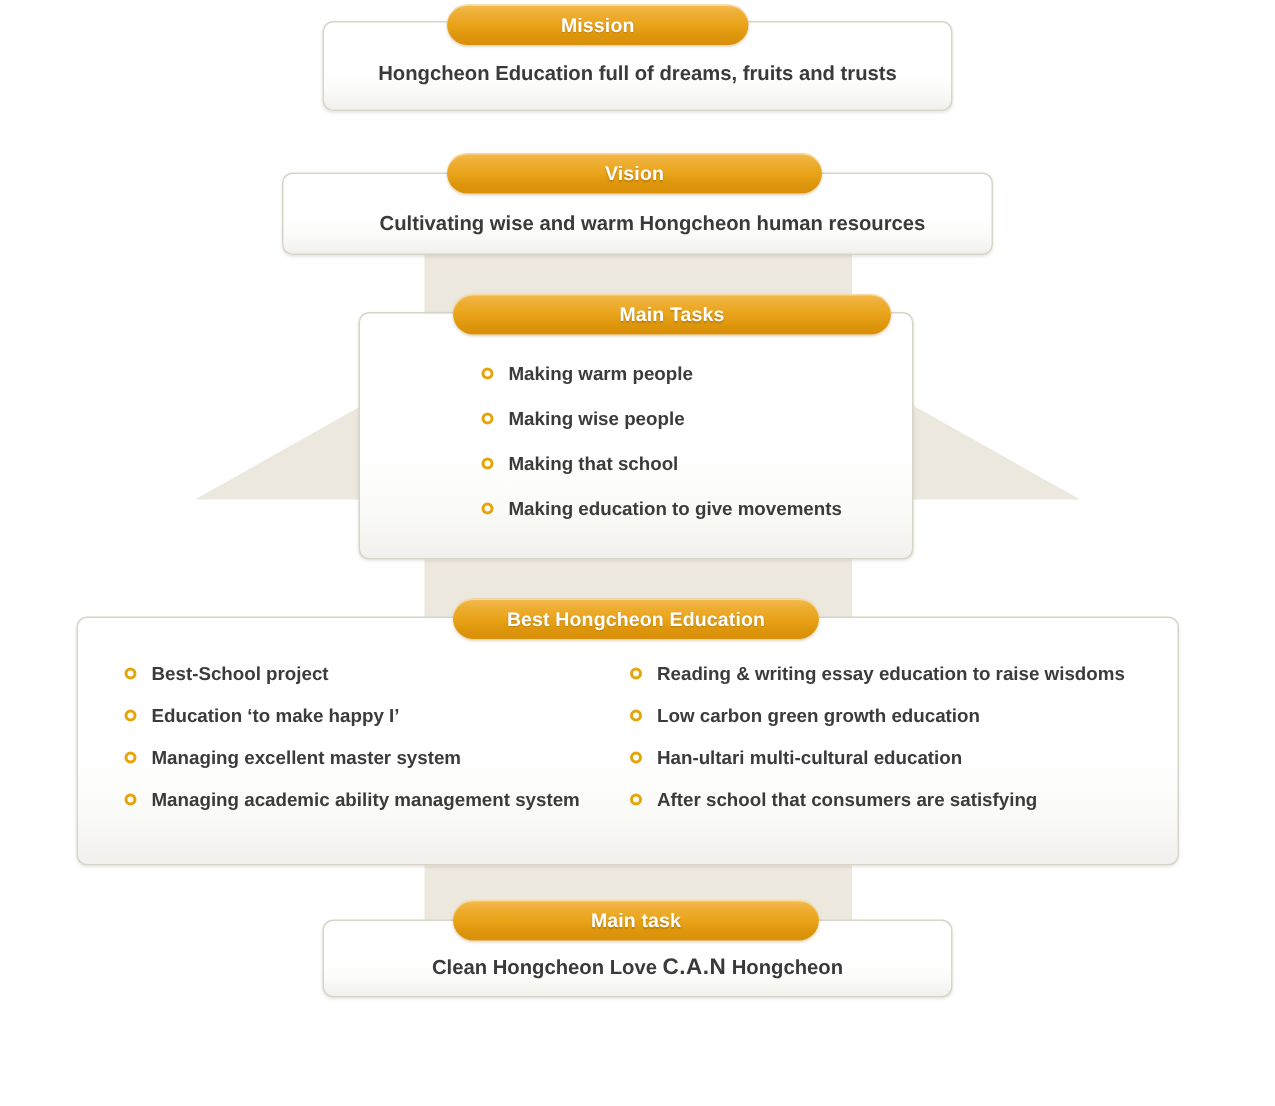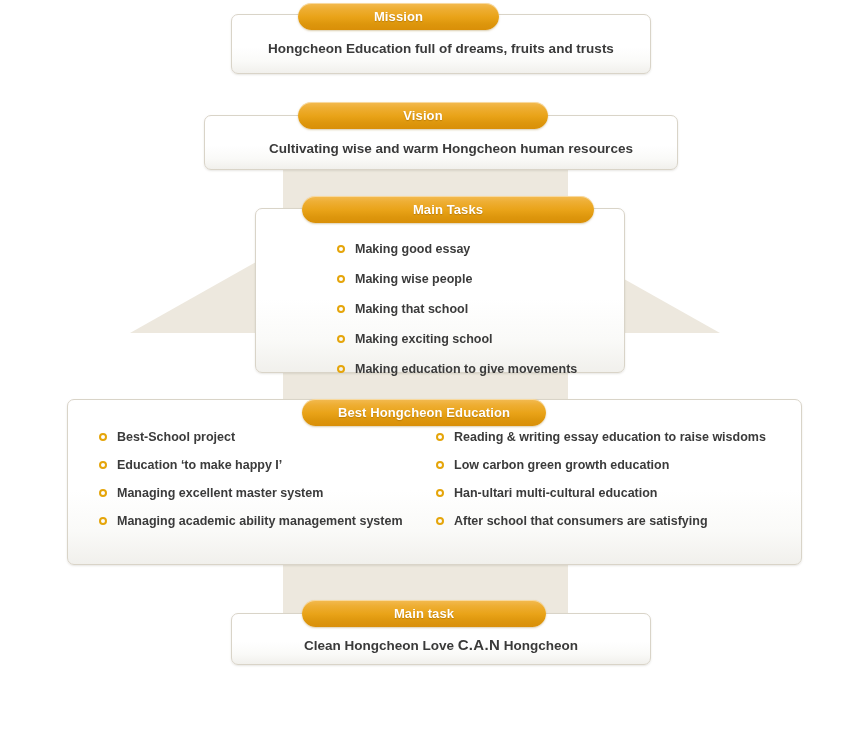--- a/index.html
+++ b/index.html
@@ -28,21 +28,20 @@
     pointer-events: none;
   }
 
   
   .card {
     position: absolute;
     border: 1px solid #d9d4c8;
     border-radius: 7px;
     background: linear-gradient(to bottom, #ffffff 0%, #ffffff 55%, #fafaf8 80%, #f1f0ec 100%);
     box-shadow: 0 1px 2px rgba(120,115,100,0.18);
-    margin-left: 16px;
   }
 
   
   .pill {
     position: absolute;
     height: 27px;
     border-radius: 14px;
     background: linear-gradient(to bottom,
                 #f3bb52 0%,
                 #eeae33 22%,
@@ -113,21 +112,21 @@
   #pill-vision { left: 298px; top: 102px; width: 250px; }
   #txt-vision  { top: 25px; }
 
   
   #card-maintasks { left: 239px; top: 208px; width: 370px; height: 165px; }
   #pill-maintasks { left: 302px; top: 196px; width: 292px; }
   #list-maintasks { left: 81px; top: 33px; }
   #list-maintasks li { margin-bottom: 16px; }
 
   
-  #card-best { left: 51px; top: 399px; width: 735px; height: 166px; }
+  #card-best { left: 51px; top: 411px; width: 735px; height: 166px; }
   #pill-best { left: 302px; top: 399px; width: 244px; }
   #list-best-left  { left: 31px;  top: 30px; }
   #list-best-right { left: 368px; top: 30px; }
   .bullet-list.cols li { margin-bottom: 14px; }
 
   
   #card-maintask2 { left: 215px; top: 613px; width: 420px; height: 52px; }
   #pill-maintask2 { left: 302px; top: 600px; width: 244px; }
   #txt-maintask2  { top: 22px; }
 </style>
@@ -146,24 +145,23 @@
   </div>
   <div class="pill" id="pill-mission">Mission</div>
 
   <div class="card" id="card-vision">
     <div class="statement" id="txt-vision">Cultivating wise and warm Hongcheon human resources</div>
   </div>
   <div class="pill" id="pill-vision">Vision</div>
 
   <div class="card" id="card-maintasks">
     <ul class="bullet-list" id="list-maintasks">
-        <li><span class="ring"></span><span>Making good essay</span></li>
+        <li><span class="ring"></span><span>Making warm people</span></li>
         <li><span class="ring"></span><span>Making wise people</span></li>
         <li><span class="ring"></span><span>Making that school</span></li>
-        <li><span class="ring"></span><span>Making exciting school</span></li>
         <li><span class="ring"></span><span>Making education to give movements</span></li>
       </ul>
   </div>
   <div class="pill" id="pill-maintasks">Main Tasks</div>
 
   <div class="card" id="card-best">
     <ul class="bullet-list cols" id="list-best-left">
         <li><span class="ring"></span><span>Best-School project</span></li>
         <li><span class="ring"></span><span>Education ‘to make happy I’</span></li>
         <li><span class="ring"></span><span>Managing excellent master system</span></li>

